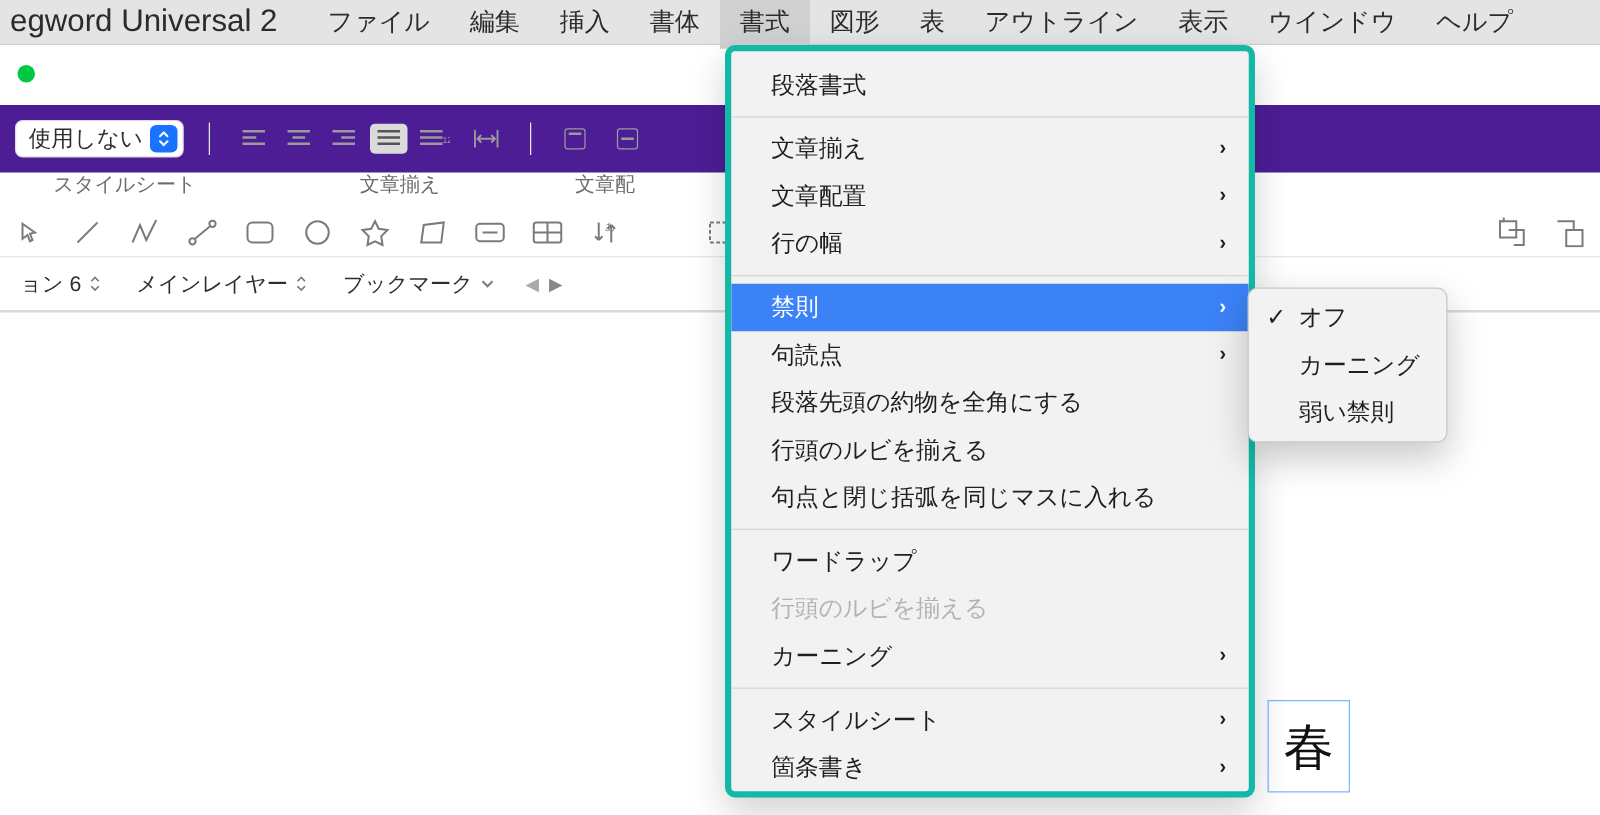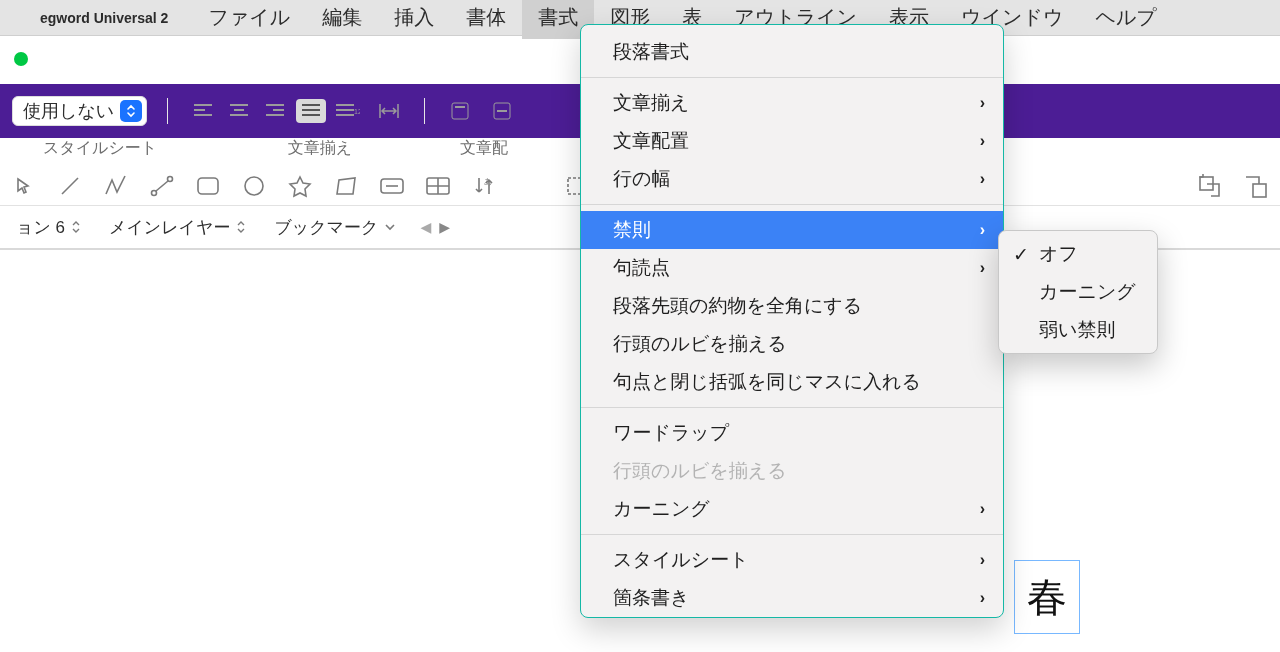--- a/index.html
+++ b/index.html
@@ -1,18 +1,18 @@
 <!DOCTYPE html>
 <html><head>
 <meta charset="utf-8">
 <style>
   * { margin: 0; padding: 0; box-sizing: border-box; font-family: -apple-system, "Helvetica Neue", "Hiragino Sans", "Hiragino Kaku Gothic ProN", sans-serif; }
   html, body { width: 1280px; height: 652px; overflow: hidden; background: #fff; }
   .menubar { display:flex; align-items:center; height:36px; background:#e4e4e4; border-bottom:1px solid #cfcfcf; padding:0 8px; }
-  .menubar .app { font-weight:700; font-size:14px; color:#2b2b2b; margin-right:24px;margin-left:32px; }
+  .menubar .app { font-weight:400; font-size:25px; color:#2b2b2b; margin-right:24px; }
   .menubar .mi { font-size:20px; color:#2c2c2c; padding:8px 16px; cursor:default; }
   .menubar .mi.open { background:#d0d0d0; border-radius:4px 4px 0 0; }
   .toolbar1 { height:54px; display:flex; align-items:center; padding:0 12px; gap:12px; background:#4c1d95; }
   .windot { width:14px; height:14px; background:#00c844; border-radius:50%; position:absolute; top:52px; left:14px; }
   .styleSel { display:inline-flex; align-items:center; border:1px solid #ddd; border-radius:6px; padding:2px 4px 2px 10px; background:#fff; }
   .styleSel .txt { font-size:18px; color:#2e2e2e; padding-right:6px; }
   .styleSel .chev { width:22px; height:22px; background:#1a73ff; border-radius:5px; display:flex; flex-direction:column; align-items:center; justify-content:center; }
   .styleSel .chev svg { display:block; }
   .tbtn { width:30px; height:24px; display:flex; align-items:center; justify-content:center; color:#9b9b9b; }
   .tbtn.sel { background:#dadada; border-radius:4px; color:#555; }
@@ -24,21 +24,21 @@
   .labels span:nth-child(3){ width:200px; text-align:left;}
   .shapebar { height:40px; display:flex; align-items:center; gap:18px; padding:0 10px; border-bottom:1px solid #e2e2e2; }
   .shapebar .ico { width:28px; height:28px; display:flex; align-items:center; justify-content:center; color:#7b7b7b; }
   .shapebar .ico svg { stroke:#7b7b7b; fill:none; stroke-width:1.6; }
   .subbar { height:44px; display:flex; align-items:center; gap:12px; padding:0 8px; border-bottom:2px solid #d9d9d9; background:#fff; }
   .subbar .dd { font-size:17px; color:#2e2e2e; padding:0 8px; display:flex; align-items:center; gap:6px; }
   .subbar .dd svg { stroke:#7a7a7a; }
   .subbar .arrows { display:flex; gap:8px; color:#aaa; font-size:14px; margin-left:4px; }
   .canvas { position:absolute; top:300px; left:0; right:0; bottom:0; background:#fff; }
   .floatbox { position:absolute; right:200px; bottom:18px; width:66px; height:74px; border:1px solid #78b8ff; background:#fff; display:flex; align-items:center; justify-content:center; font-size:40px; font-family:"Hiragino Mincho ProN","MS Mincho",serif; color:#111; }
-  .menu { position:absolute; top:24px; left:580px; width:424px; background:#f3f2f2; border:1px solid #14b8a6; border-radius:8px; box-shadow:0 12px 30px rgba(0,0,0,0.18); padding:8px 0 0 0; overflow:hidden; }
+  .menu { position:absolute; top:36px; left:580px; width:424px; background:#f3f2f2; border:5px solid #14b8a6; border-radius:8px; box-shadow:0 12px 30px rgba(0,0,0,0.18); padding:8px 0 0 0; overflow:hidden; }
   .menu .sep { height:1px; background:#d6d6d6; margin:6px 0; }
   .menu .row { display:flex; align-items:center; height:38px; padding:0 18px 0 32px; font-size:19px; color:#1f1f1f; justify-content:space-between; }
   .menu .row.disabled { color:#b3b3b3; }
   .menu .row.hl { background:#3b82f6; color:#fff; }
   .menu .row .arw { font-size:16px; font-weight:700; }
   .menu .row.hl .arw { color:#fff; }
   .submenu { position:absolute; top:230px; left:998px; width:160px; background:#f3f2f2; border:1px solid #c8c8c8; border-radius:8px; box-shadow:0 12px 30px rgba(0,0,0,0.22); padding:4px 0; }
   .submenu .srow { display:flex; align-items:center; height:38px; padding:0 16px 0 12px; font-size:19px; color:#1f1f1f; gap:8px; }
   .submenu .srow .chk { width:20px; text-align:center; }
 </style>

